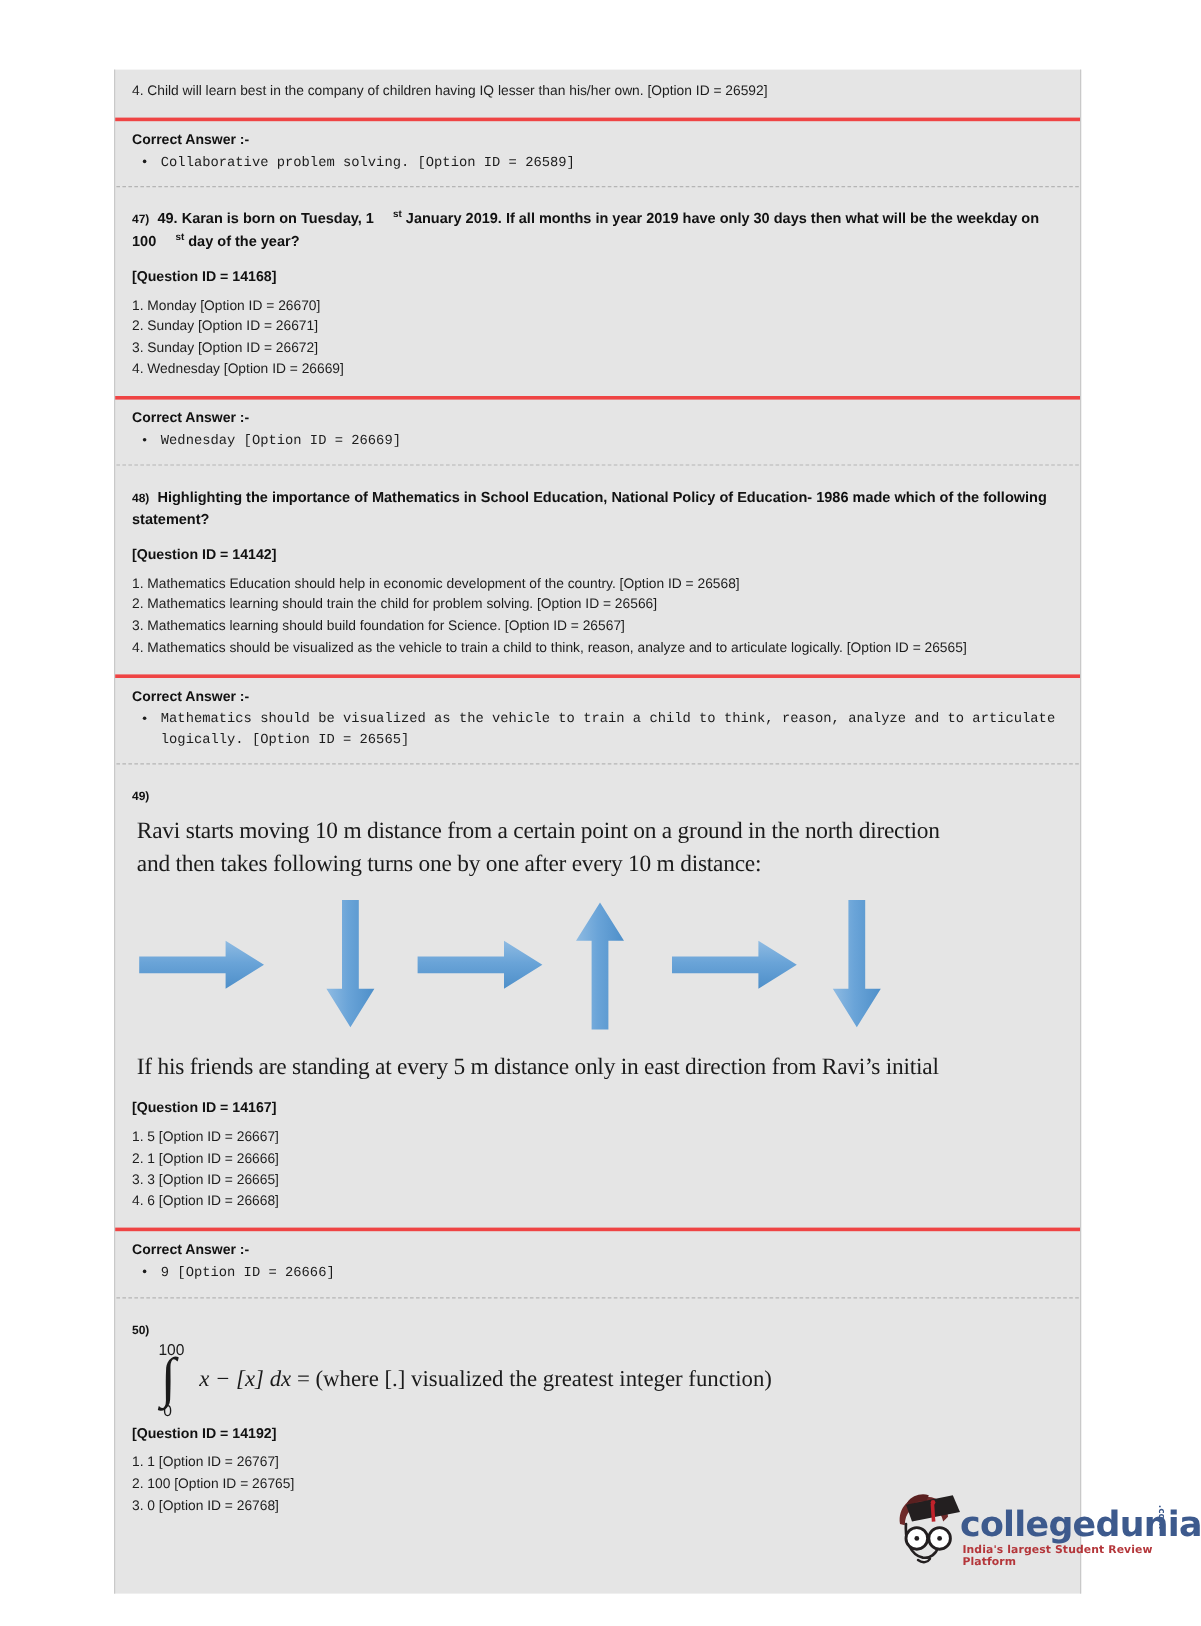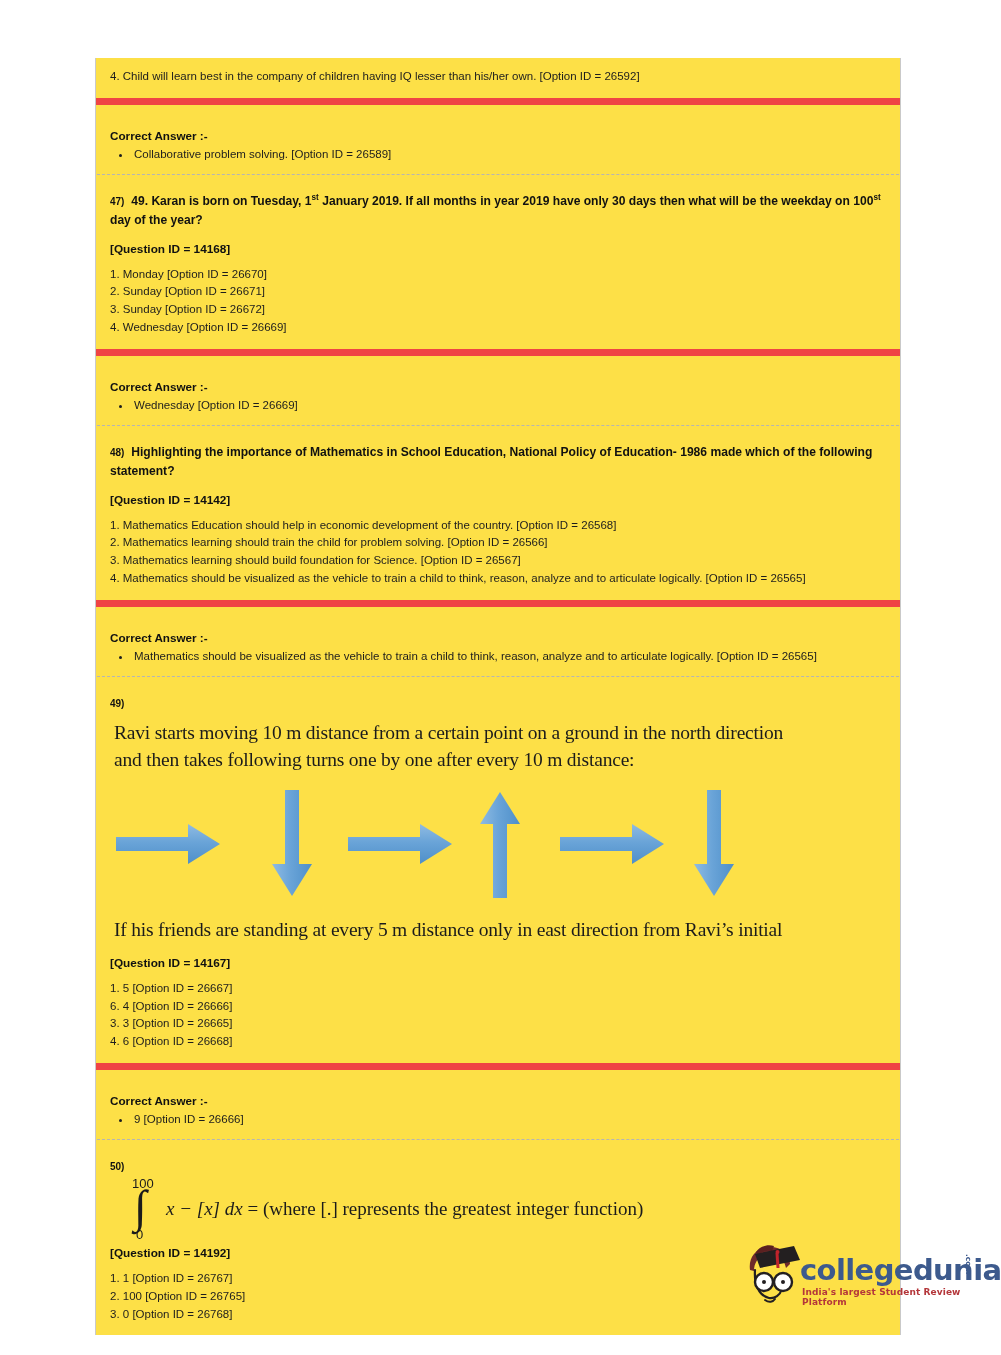--- a/index.html
+++ b/index.html
@@ -18,51 +18,51 @@
   }
 
   .page {
     position: absolute;
     left: 95px;
     top: 58px;
     width: 806px;
     min-height: 1270px;
     border-left: 1px solid #c9c9c9;
     border-right: 1px solid #c9c9c9;
-    background: #fde047;
+    background: #e5e5e5;
   }
 
   
   .qblock { padding: 0; }
 
   .opt-cell {
     padding: 10px 14px 12px 14px;
     font-size: 11.5px;
     line-height: 1.55;
     color: #1d1d1d;
   }
 
   .answer-cell {
-    border-top: 7px solid #ef4444;
-    padding: 24px 14px 11px 14px;
+    border-top: 3px solid #ef4444;
+    padding: 9px 14px 11px 14px;
   }
   .answer-title {
     font-weight: bold;
     font-size: 11.7px;
     color: #111;
     margin-bottom: 4px;
   }
   .answer-list {
     margin: 0;
     padding-left: 22px;
     font-size: 11.5px;
     line-height: 1.5;
     color: #1d1d1d;
   }
-  .answer-list li { padding-left: 2px; }
+  .answer-list li { padding-left: 2px; font-family: Liberation Mono, monospace; }
 
   .dashsep {
     border-top: 1px dashed #b5b5b5;
     height: 0;
     margin: 0 1px;
   }
 
   .qhead {
     font-weight: bold;
     font-size: 12.1px;
@@ -73,21 +73,21 @@
   .qnum {
     font-weight: bold;
     font-size: 10px;
   }
   .qid {
     font-weight: bold;
     font-size: 11.8px;
     color: #111;
     padding: 12px 14px 0 14px;
   }
-  sup { font-size: 0.68em; vertical-align: super; line-height: 0; }
+  sup { font-size: 0.68em; vertical-align: super; line-height: 0; margin-left: 16px; }
 
   
   .serif-q {
     font-family: "Liberation Serif", serif;
     font-size: 19.5px;
     line-height: 1.42;
     color: #1b1b1b;
     padding: 2px 10px 0 18px;
     letter-spacing: -0.2px;
   }
@@ -311,21 +311,21 @@
       </div>
     </div>
 
     <div class="serif-q">
       <div>If his friends are standing at every 5 m distance only in east direction from Ravi’s initial</div>
     </div>
 
     <div class="qid">[Question ID = 14167]</div>
     <div class="opt-cell">
       <div>1. 5 [Option ID = 26667]</div>
-      <div>6. 4 [Option ID = 26666]</div>
+      <div>2. 1 [Option ID = 26666]</div>
       <div>3. 3 [Option ID = 26665]</div>
       <div>4. 6 [Option ID = 26668]</div>
     </div>
     <div class="answer-cell">
       <div class="answer-title">Correct Answer :-</div>
       <ul class="answer-list">
         <li>9 [Option ID = 26666]</li>
       </ul>
     </div>
   </div>
@@ -338,21 +338,21 @@
 
     <div class="formula-wrap">
       <div class="integral">
         <span class="lim-top">100</span>
         <span class="sign">∫</span>
         <span class="lim-bot">0</span>
       </div>
       <div class="formula-body">
         <i>x − [x] dx</i>
         <span>=</span>
-        <span>(where [.] represents the greatest integer function)</span>
+        <span>(where [.] visualized the greatest integer function)</span>
       </div>
     </div>
 
     <div class="qid" style="padding-top:6px;">[Question ID = 14192]</div>
     <div class="opt-cell">
       <div>1. 1 [Option ID = 26767]</div>
       <div>2. 100 [Option ID = 26765]</div>
       <div>3. 0 [Option ID = 26768]</div>
     </div>
   </div>

